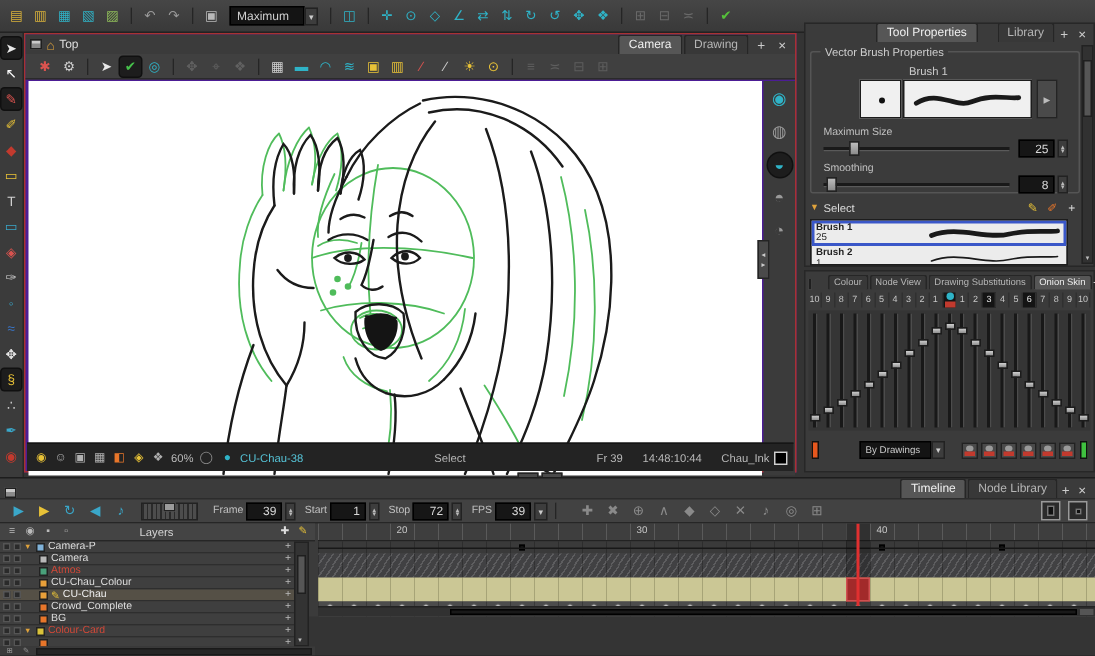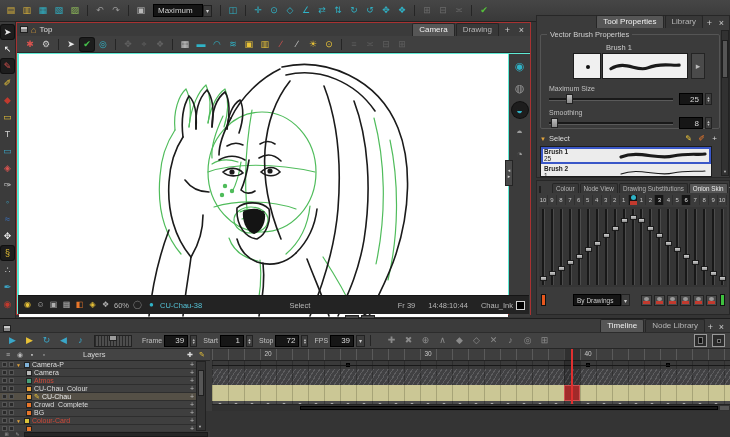--- a/index.html
+++ b/index.html
@@ -37,21 +37,21 @@
   #workspace-select{display:inline-flex;align-items:center;margin:0 3px;}
   #workspace-select .wsbox{width:50px;height:13px;background:#141414;border:1px solid #000;color:#cfcfcf;
                            font-size:8px;display:inline-flex;align-items:center;padding:0 4px;}
 
   
   #left-toolbar{left:0;top:22px;width:16px;height:296px;background:#3b3b3b;border-right:1px solid #282828;
                 display:flex;flex-direction:column;align-items:center;padding-top:3px;gap:3px;}
   #left-toolbar .icon{width:13px;height:14px;font-size:9px;}
 
   
-  #camera-panel{left:16px;top:22px;width:515px;height:293px;background:#5eead4;border:1px solid #a83232;}
+  #camera-panel{left:16px;top:22px;width:515px;height:293px;background:#4c1d95;border:1px solid #a83232;}
   #camera-tabbar{left:0;top:0;right:0;height:13px;display:flex;align-items:center;padding:0 3px;gap:3px;background:#3b3b3b;}
   #camera-title{display:flex;align-items:center;gap:3px;font-size:8px;color:#ddd;}
   .home-icon{color:#e0a33c;font-size:9px;}
   .home-icon::before{content:"\2302";}
   #camera-tabs{margin-left:auto;display:flex;align-items:flex-end;gap:1px;}
   #camera-toolbar{left:0;top:13px;right:0;height:17px;display:flex;align-items:center;padding:0 6px;gap:2px;
                   background:#404040;border-bottom:1px solid #2a2a2a;}
   #canvas{left:2px;top:31px;width:489px;height:263px;background:#fff;}
   #canvas svg{display:block;width:100%;height:100%;}
   #view-strip{left:492px;top:31px;width:21px;height:263px;background:#3b3b3b;display:flex;flex-direction:column;
@@ -148,21 +148,21 @@
   .tl-label{font-size:7px;color:#c0c0c0;}
   .tl-field .valuebox{width:24px;}
   #tl-right-icons{margin-left:8px;}
   #tl-right-icons .icon{color:#8a8a8a;}
   .toggle-btn{width:13px;height:13px;border:1px solid #999;background:#2b2b2b;display:inline-flex;align-items:center;justify-content:center;margin-left:3px;}
   .toggle-btn .sq{width:5px;height:7px;background:#111;border:1px solid #777;}
   .toggle-btn.small .sq{width:4px;height:4px;}
 
   
   #layers-header{left:0;top:30px;width:210px;height:12px;background:#444;border-bottom:1px solid #262626;
-                 display:flex;align-items:center;gap:8px;padding:0 3px;font-size:7.5px;color:#d5d5d5;}
+                 display:flex;align-items:center;gap:18px;padding:0 3px;font-size:7.5px;color:#d5d5d5;}
   #layers-header .icon{width:10px;height:10px;font-size:7px;}
   #layers-header .hl{margin-left:26px;}
   #layers-header .right{margin-left:auto;display:flex;gap:2px;}
   #layers-list{left:0;top:42px;width:196px;height:70px;overflow:hidden;}
   .layer-row{position:relative;height:8px;display:flex;align-items:center;gap:2px;padding-left:2px;
              background:#3f3f3f;border-bottom:1px solid #2e2e2e;font-size:7px;}
   .layer-row.selected{background:#555046;}
   .lr-box{width:5px;height:5px;background:#2a2a2a;border:1px solid #555;flex:0 0 auto;}
   .lr-arrow{width:6px;font-size:5px;color:#e0a33c;flex:0 0 auto;}
   .lr-arrow::before{content:"\25bc";}
@@ -507,21 +507,21 @@
       <i class="l"></i>
       <i class="r"></i>
     </div>
   <div class="abs" id="panel-scroll-arrows">
     <span class="mini-btn up"></span>
     <span class="mini-btn dn"></span>
   </div>
 
   <div class="abs" id="tool-props">
     <div class="abs" id="tp-tabs">
-      <span style="display:flex;gap:1px;text-align:center;">
+      <span style="display:flex;gap:13px;text-align:center;">
         <span class="tab active">Tool Properties</span>
 
         <span class="tab">Library</span>
       </span>
       <span class="tabbtn plus"></span>
       <span class="tabbtn close"></span>
     </div>
     <div class="abs" id="tp-body">
       <div class="groupbox" style="position:absolute;left:0;top:5px;right:0;height:95px;">
         <span class="group-title">Vector Brush Properties</span>

